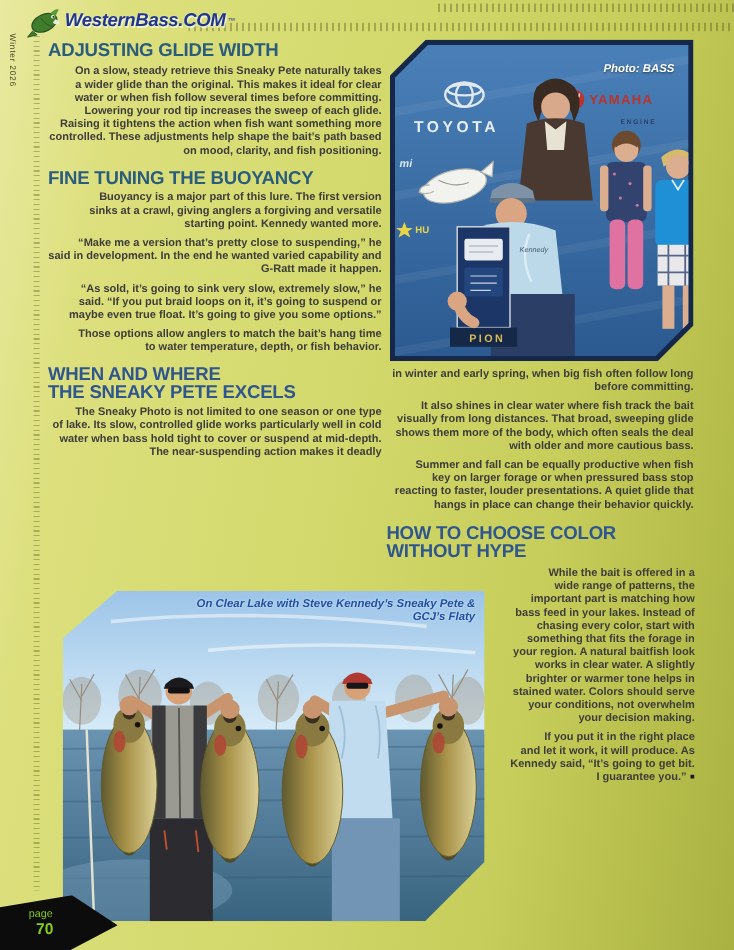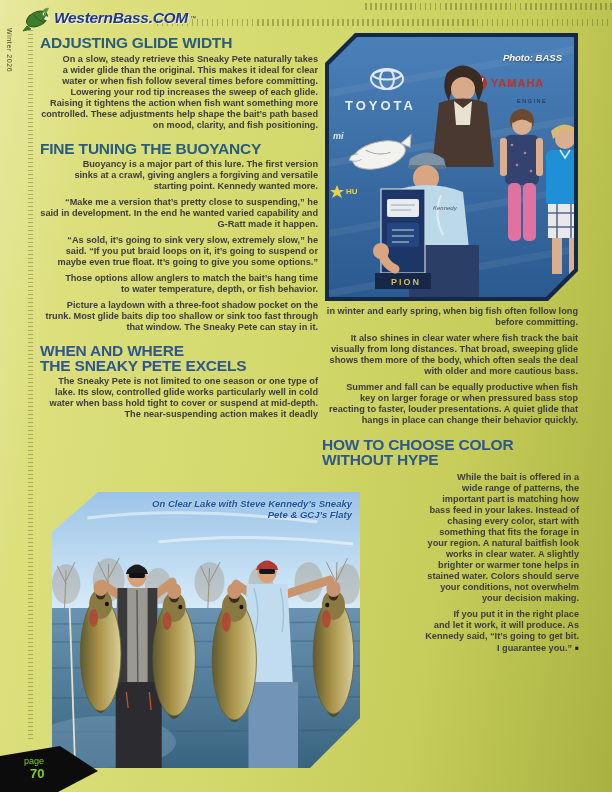--- a/index.html
+++ b/index.html
@@ -32,21 +32,21 @@
   .h4abs{position:absolute;left:322px;top:438px;width:250px;}
   .endmark{font-size:6.5px;vertical-align:1px;margin-left:3px;color:#1a1a1a;}
   
   .photo1{position:absolute;left:325px;top:33px;width:253px;height:268px;background:#16284a;
     clip-path:polygon(30px 0,100% 0,100% calc(100% - 30px),calc(100% - 30px) 100%,0 100%,0 30px);}
   .ph1-in{position:absolute;inset:4px;overflow:hidden;
     clip-path:polygon(28px 0,100% 0,100% calc(100% - 28px),calc(100% - 28px) 100%,0 100%,0 28px);}
   .ph1-in svg{display:block;width:100%;height:100%;}
   .credit{position:absolute;top:15px;right:12px;color:#fff;font-weight:bold;font-style:italic;font-size:9.5px;
     text-shadow:0 1px 2px rgba(0,0,0,.5);}
-  .photo2{position:absolute;left:52px;top:492px;width:308px;height:276px;overflow:hidden;
+  .photo2{position:absolute;left:52px;top:492px;width:352px;height:276px;overflow:hidden;
     clip-path:polygon(46px 0,100% 0,100% calc(100% - 50px),calc(100% - 50px) 100%,0 100%,0 40px);}
   .photo2 svg{display:block;width:100%;height:100%;}
   .caption{position:absolute;top:6px;left:90px;right:8px;text-align:right;color:#1d4fa3;
     font-weight:bold;font-style:italic;font-size:9.5px;text-shadow:0 0 2px rgba(255,255,255,.6);}
   
   .pageflag{position:absolute;left:0;top:744px;width:100px;height:48px;background:#0c0c0c;
     clip-path:polygon(0 12px,60px 2px,98px 27px,58px 48px,0 48px);color:#84cc16;}
   .pf-label{margin:13px 0 0 24px;font-size:9px;line-height:9px;}
   .pf-num{margin:1px 0 0 30px;font-size:13px;font-weight:bold;line-height:13px;}
 </style>
@@ -77,24 +77,23 @@
 
   <div class="col-left">
     <h2 class="hd c1 hd-sp"><span>ADJUSTING GLIDE WIDTH</span><br></h2>
     <p class="body">On a slow, steady retrieve this Sneaky Pete naturally takes a wider glide than the original. This makes it ideal for clear water or when fish follow several times before committing. Lowering your rod tip increases the sweep of each glide. Raising it tightens the action when fish want something more controlled. These adjustments help shape the bait’s path based on mood, clarity, and fish positioning.</p>
 
     <h2 class="hd c1 mt hd-sp">FINE TUNING THE BUOYANCY</h2>
     <p class="body">Buoyancy is a major part of this lure. The first version sinks at a crawl, giving anglers a forgiving and versatile starting point. Kennedy wanted more.</p>
     <p class="body">“Make me a version that’s pretty close to suspending,” he said in development. In the end he wanted varied capability and G-Ratt made it happen.</p>
     <p class="body">“As sold, it’s going to sink very slow, extremely slow,” he said. “If you put braid loops on it, it’s going to suspend or maybe even true float. It’s going to give you some options.”</p>
     <p class="body">Those options allow anglers to match the bait’s hang time to water temperature, depth, or fish behavior.</p>
-    <p class="body">Picture a laydown with a three-foot shadow pocket on the trunk. Most glide baits dip too shallow or sink too fast through that window. The Sneaky Pete can stay in it.</p>
 
     <h2 class="hd c2 mt hd-sp"><span>WHEN AND WHERE</span><br><span>THE SNEAKY PETE EXCELS</span></h2>
-    <p class="body">The Sneaky Pete is not limited to one season or one type of lake. Its slow, controlled glide works particularly well in cold water when bass hold tight to cover or suspend at mid-depth. The near-suspending action makes it deadly</p>
+    <p class="body">The Sneaky Photo is not limited to one season or one type of lake. Its slow, controlled glide works particularly well in cold water when bass hold tight to cover or suspend at mid-depth. The near-suspending action makes it deadly</p>
   </div>
 
   <div class="photo1">
     <div class="ph1-in">
       <svg viewBox="0 0 245 260" preserveAspectRatio="none">
         <defs>
           <linearGradient id="bgblue" x1="0" y1="0" x2="0" y2="1">
             <stop offset="0" stop-color="#4a80b8"></stop>
               <stop offset="1" stop-color="#2b5a90"></stop>
           </linearGradient>

